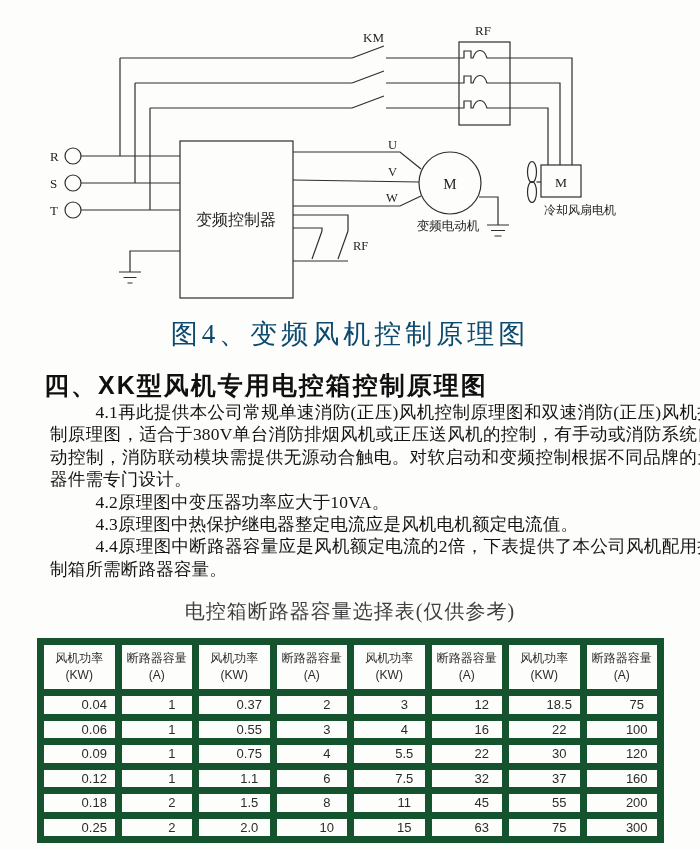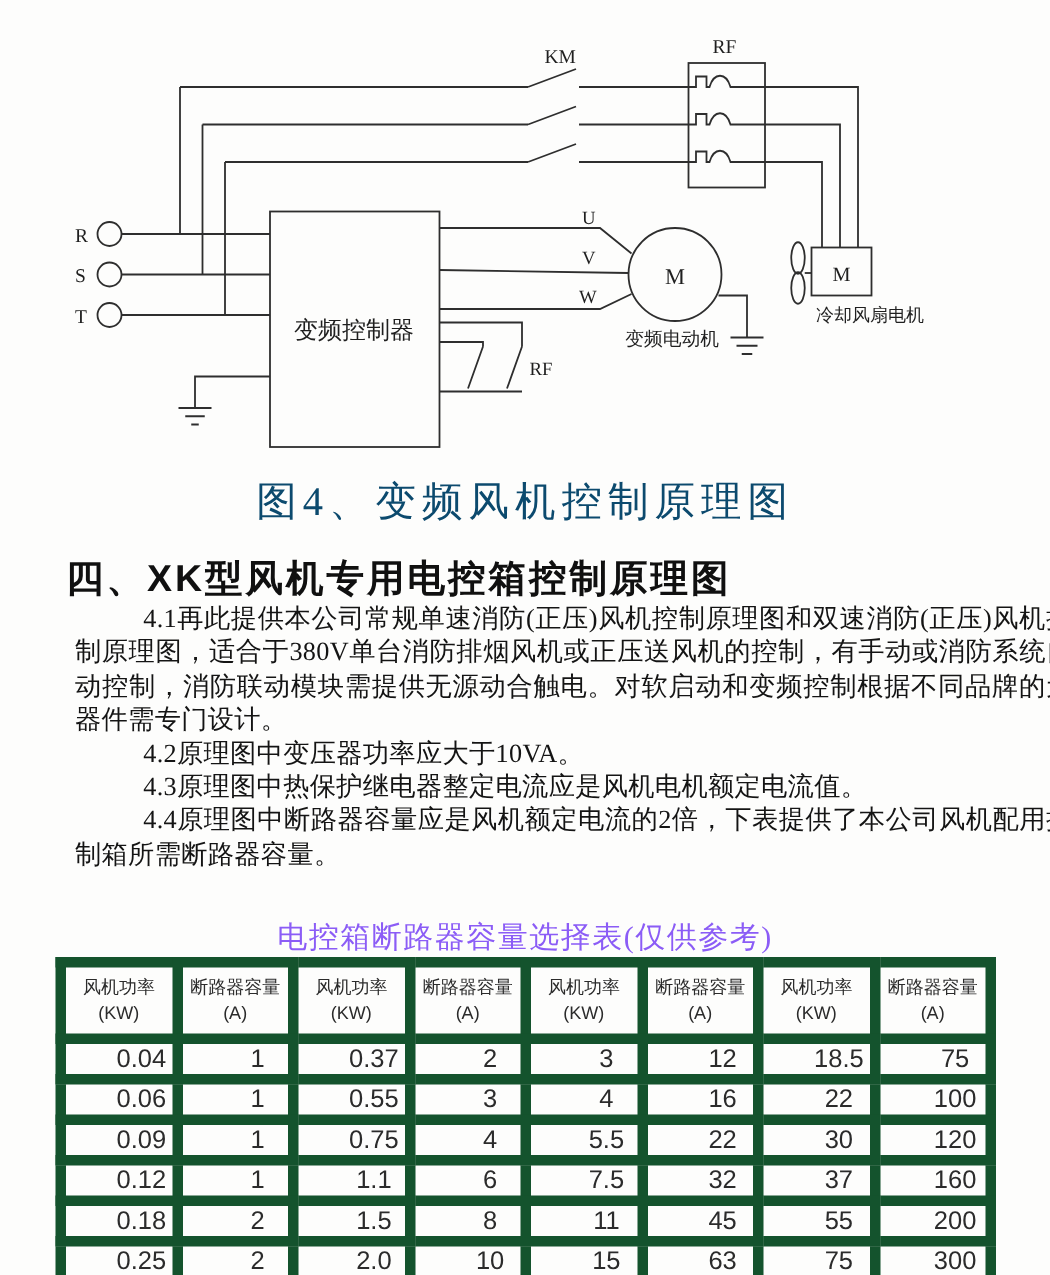--- a/index.html
+++ b/index.html
@@ -24,32 +24,32 @@
     font-family:"Liberation Sans","DejaVu Sans",sans-serif;
     font-weight:bold; font-size:25px; letter-spacing:2px; color:#101010;
   }
   .body-text {
     position:absolute; top:401px; left:18px; width:665px;
     font-size:17.5px; line-height:22.4px; text-align:justify;
     letter-spacing:0.2px; color:#141414;margin-left:32px;
   }
   .body-text p { text-indent:2.6em; }
   .table-title {
-    position:absolute; top:611px; left:0; width:100%;
-    text-align:center; font-size:20px; letter-spacing:1px; color:#8b5cf6;
+    position:absolute; top:598px; left:0; width:100%;
+    text-align:center; font-size:20px; letter-spacing:1px; color:#404040;
   }
   table.breaker {
     position:absolute; top:638px; left:37px; width:627px;
     border-collapse:collapse; table-layout:fixed; text-align:center;
     font-family:"Liberation Sans","DejaVu Sans",sans-serif;
     color:#2b2b2b; border:2px solid #3c3c3c;
   }
   table.breaker th, table.breaker td { border:7px solid #14532d; }
   table.breaker th { height:51px; font-size:12px; font-weight:normal; line-height:1.45; }
-  table.breaker td { height:24.5px; font-size:17px;padding-left:30px; }
+  table.breaker td { height:24.5px; font-size:13px;padding-left:30px; }
 </style>
 </head>
 <body>
 
 <div class="page">
 
   <svg class="diagram" width="700" height="312" viewBox="0 0 700 312">
 
     <circle class="wire" cx="73" cy="156" r="8"></circle>
     <circle class="wire" cx="73" cy="183" r="8"></circle>

